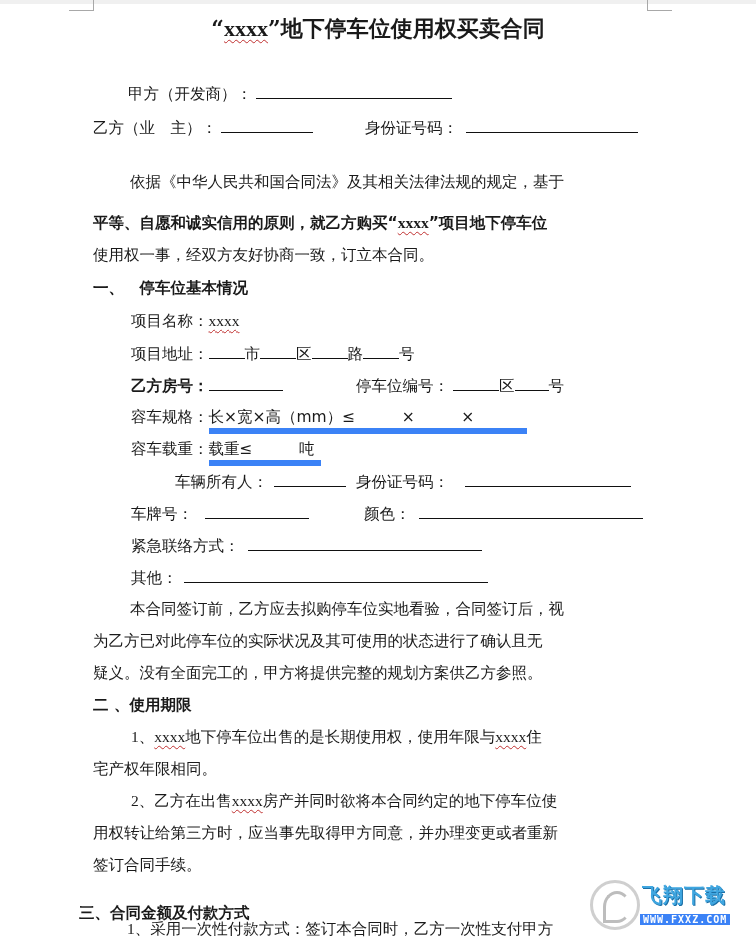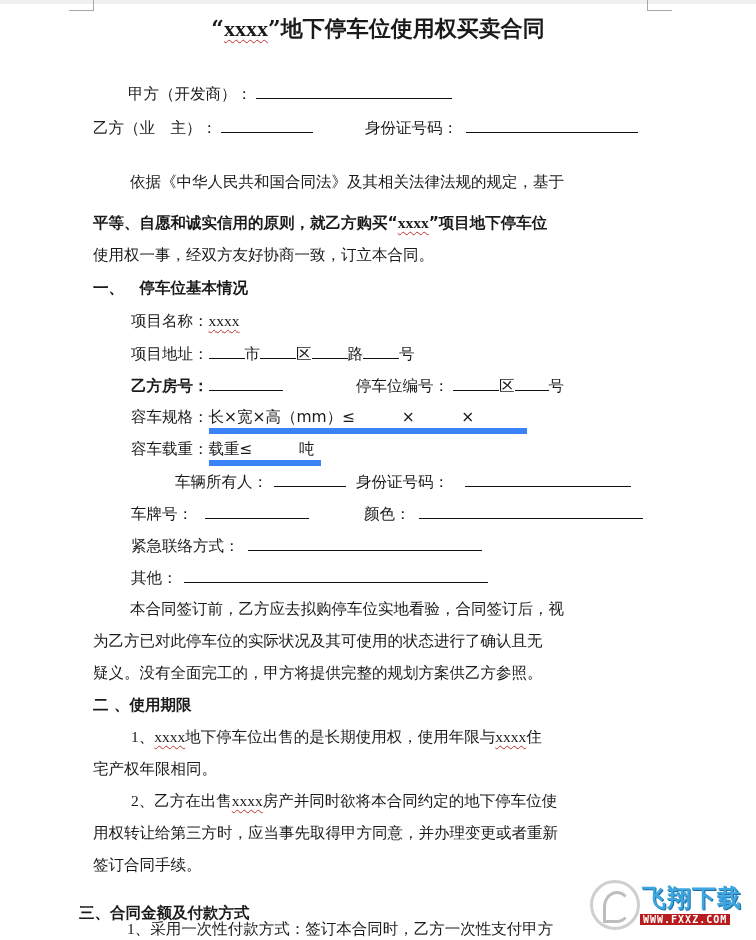--- a/index.html
+++ b/index.html
@@ -16,24 +16,24 @@
   .line { position:absolute; font-size:15.5px; white-space:nowrap; height:22px; line-height:22px; }
   .blank { display:inline-block; border-bottom:1px solid #111; height:16px; vertical-align:baseline; }
   .ul { border-bottom:6px solid #3b82f6; }
   .heading { font-weight:bold; font-family:"DejaVu Serif", serif; }
   .num { font-family:"Liberation Serif", serif; }
   .watermark { position:absolute; left:590px; top:880px; width:166px; height:50px; }
   .wm-circle { position:absolute; left:0; top:0; width:44px; height:44px; border-radius:50%;
                border:3px solid #cfcfcf; background:rgba(255,255,255,0.6); }
   .wm-circle::after { content:""; position:absolute; left:10px; top:8px; width:22px; height:26px; border-radius:50% 50% 50% 0;
                       border:3px solid #bdbdbd; border-right-color:transparent; }
-  .wm-title { position:absolute; left:52px; top:2px; font-size:24px; font-weight:bold; color:#3fa6e0;
+  .wm-title { position:absolute; left:52px; top:2px; font-size:20px; font-weight:bold; color:#3fa6e0;
               letter-spacing:1px; text-shadow:1px 1px 0 #1c6fa6; }
   .wm-url { position:absolute; left:50px; top:34px; font-size:10px; font-weight:bold; color:#ffffff;
-            background:#b91c1c; padding:0 3px; letter-spacing:1px; font-family:"DejaVu Sans Mono", monospace; }
+            background:#3b82f6; padding:0 3px; letter-spacing:1px; font-family:"DejaVu Sans Mono", monospace; }
 </style>
 </head>
 <body>
 
 <div class="topbar"></div>
 <div class="corner left"></div>
 <div class="corner right"></div>
 
 <div class="title">
   <span>“</span><span class="xxxx">xxxx</span><span>”地下停车位使用权买卖合同</span>

